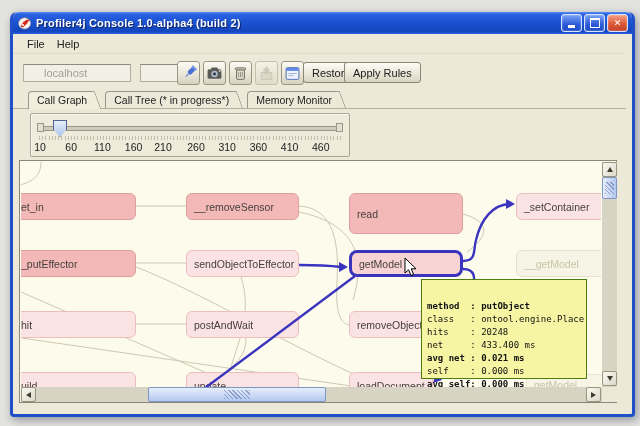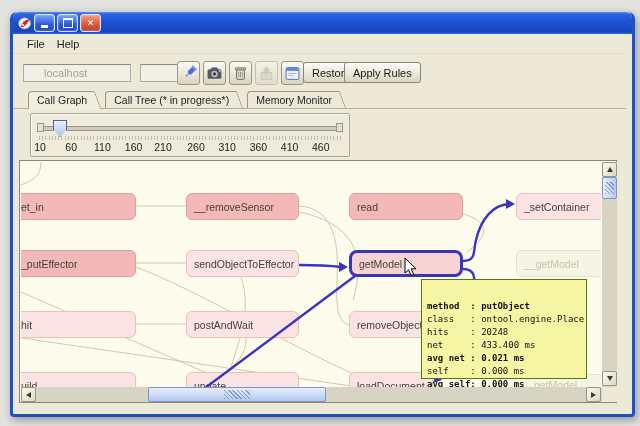--- a/index.html
+++ b/index.html
@@ -100,20 +100,21 @@
 
 <div class="screen">
   <div class="window">
 
     <div class="titlebar">
       <svg class="app-icon" viewBox="0 0 14 14">
         <ellipse cx="6.6" cy="7.4" rx="6" ry="5.6" fill="#f6f6f2" stroke="#9a9a96" stroke-width="0.8"></ellipse>
         <path d="M2.6,10.6 Q5.4,3.4 11.8,3.2 Q9.2,8.6 4.6,11.4 Z" fill="#d8281c"></path>
         <circle cx="5" cy="9" r="1" fill="#fff"></circle>
       </svg>
+      <div class="title-text">Profiler4j Console 1.0-alpha4 (build 2)</div>
       <div class="tb-btn">
           <span class="glyph-min"></span>
         </div>
       <div class="tb-btn">
           <span class="glyph-max"></span>
         </div>
       <div class="tb-btn close">
           <span>✕</span>
         </div>
     </div>
@@ -208,21 +209,21 @@
               <path d="M220 115 C232 152 216 182 209 209"></path>
               <path d="M20 0 C20 18 6 20 0 23"></path>
               <path d="M442 52 C470 60 468 74 446 90"></path>
               <path d="M115 105 C180 130 260 180 350 220"></path>
             </g>
           </svg>
 
           <div id="nodes">
               <div class="node hot" style="left: -8px; top: 31px; width: 123px; height: 27px;">et_in</div>
               <div class="node hot" style="left: 165px; top: 31px; width: 113px; height: 27px;">__removeSensor</div>
-              <div class="node hot" style="left: 328px; top: 31px; width: 114px; height: 27px;">read</div>
+              <div class="node hot" style="left: 328px; top: 31px; width: 114px; height: 41px;">read</div>
               <div class="node warm" style="left: 495px; top: 31px; width: 112px; height: 27px;">_setContainer</div>
               <div class="node hot" style="left: -8px; top: 88px; width: 123px; height: 27px;">_putEffector</div>
               <div class="node warm" style="left: 165px; top: 88px; width: 113px; height: 27px;">sendObjectToEffector</div>
               <div class="node selected" style="left: 328px; top: 88px; width: 114px; height: 27px;">getModel</div>
               <div class="node disabled" style="left: 495px; top: 88px; width: 112px; height: 27px;">__getModel</div>
               <div class="node warm" style="left: -8px; top: 149px; width: 123px; height: 27px;">hit</div>
               <div class="node warm" style="left: 165px; top: 149px; width: 113px; height: 27px;">postAndWait</div>
               <div class="node warm" style="left: 328px; top: 149px; width: 84px; height: 27px;">removeObject</div>
               <div class="node warm" style="left: -8px; top: 210px; width: 123px; height: 27px;">uild</div>
               <div class="node warm" style="left: 165px; top: 210px; width: 113px; height: 27px;">update</div>

